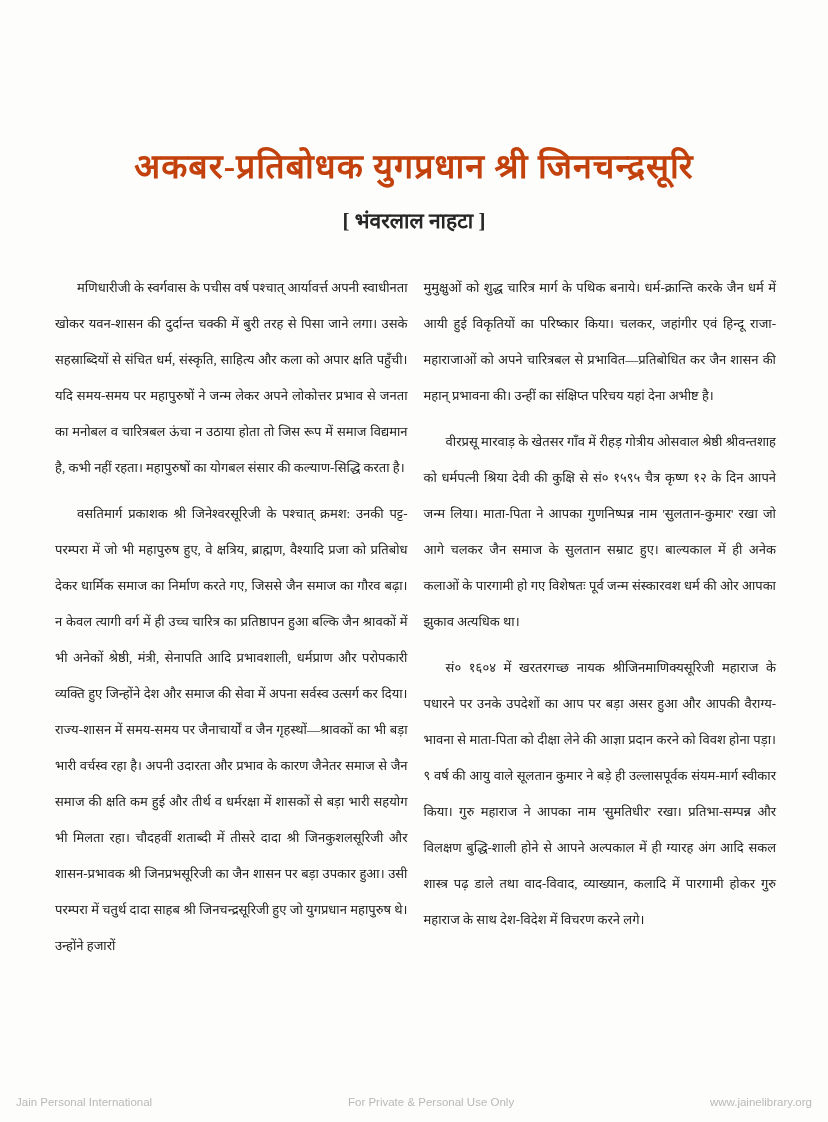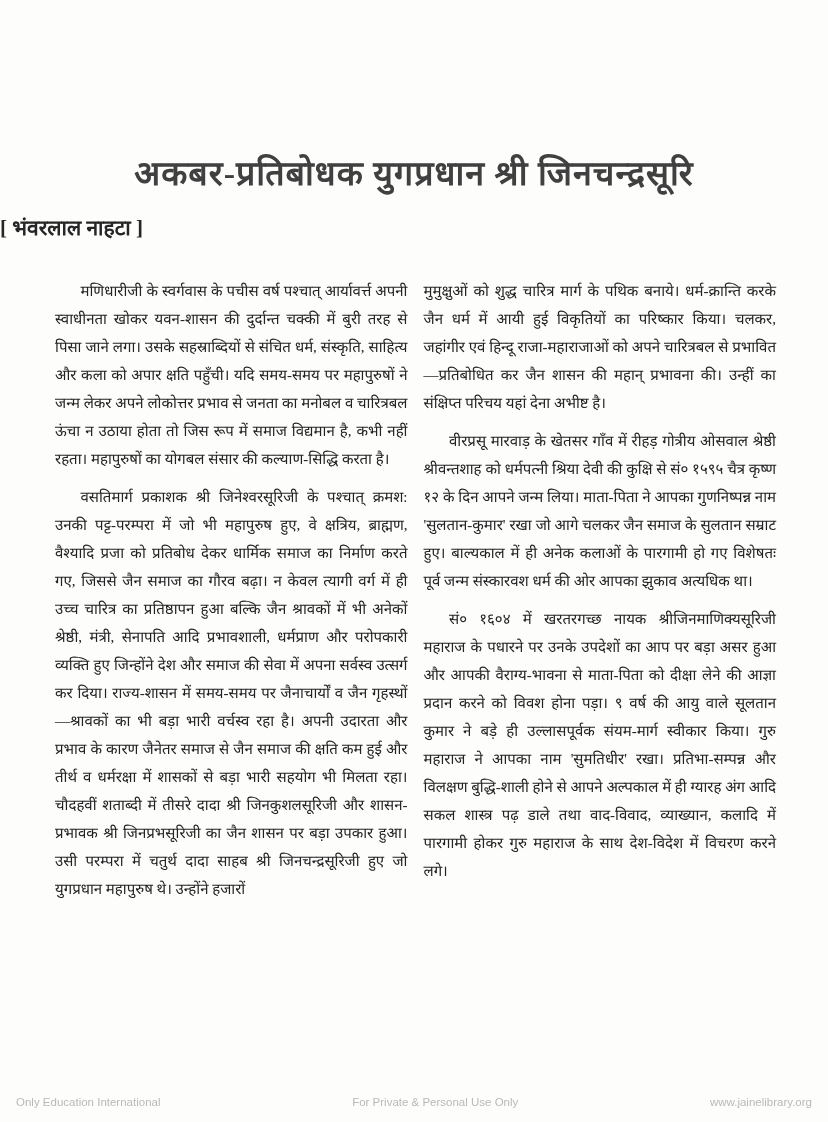--- a/index.html
+++ b/index.html
@@ -12,48 +12,49 @@
     width: 828px;
     height: 1122px;
     margin: 0 auto;
     background: #fdfdfc;
     color: #1f1f1f;
     font-family: "Liberation Serif", "DejaVu Serif", serif;
     overflow: hidden;
     box-sizing: border-box;
   }
   .title {
-    margin: 11px;
+    margin: 4px;
     padding-top: 138px;
     text-align: center;
     font-size: 34px;
     font-weight: 700;
     letter-spacing: 1px;
-    color: #404040;
+    color: #c2410c;
   }
   .byline {
     margin-top: 18px;
+    text-align: center;
     font-size: 21px;
     font-weight: 600;
     color: #262626;
   }
   .columns {
     display: flex;
     gap: 16px;
     padding: 0 52px 0 55px;
     margin-top: 36px;
   }
   .col {
     flex: 1 1 0;
     min-width: 0;
   }
   .para {
     margin: 0 0 10px 0;
-    font-size: 15px;
-    line-height: 28px;
+    font-size: 13px;
+    line-height: 36px;
     text-align: justify;
     color: #222222;
   }
   .para.indent {
     text-indent: 1.7em;
   }
   .footer {
     position: absolute;
     left: 0;
     right: 0;
@@ -85,18 +86,18 @@
 
     <div class="col">
       <p class="para">मुमुक्षुओं को शुद्ध चारित्र मार्ग के पथिक बनाये। धर्म-क्रान्ति करके जैन धर्म में आयी हुई विकृतियों का परिष्कार किया। चलकर, जहांगीर एवं हिन्दू राजा-महाराजाओं को अपने चारित्रबल से प्रभावित—प्रतिबोधित कर जैन शासन की महान् प्रभावना की। उन्हीं का संक्षिप्त परिचय यहां देना अभीष्ट है।</p>
       <p class="para indent">वीरप्रसू मारवाड़ के खेतसर गाँव में रीहड़ गोत्रीय ओसवाल श्रेष्ठी श्रीवन्तशाह को धर्मपत्नी श्रिया देवी की कुक्षि से सं० १५९५ चैत्र कृष्ण १२ के दिन आपने जन्म लिया। माता-पिता ने आपका गुणनिष्पन्न नाम 'सुलतान-कुमार' रखा जो आगे चलकर जैन समाज के सुलतान सम्राट हुए। बाल्यकाल में ही अनेक कलाओं के पारगामी हो गए विशेषतः पूर्व जन्म संस्कारवश धर्म की ओर आपका झुकाव अत्यधिक था।</p>
       <p class="para indent">सं० १६०४ में खरतरगच्छ नायक श्रीजिनमाणिक्यसूरिजी महाराज के पधारने पर उनके उपदेशों का आप पर बड़ा असर हुआ और आपकी वैराग्य-भावना से माता-पिता को दीक्षा लेने की आज्ञा प्रदान करने को विवश होना पड़ा। ९ वर्ष की आयु वाले सूलतान कुमार ने बड़े ही उल्लासपूर्वक संयम-मार्ग स्वीकार किया। गुरु महाराज ने आपका नाम 'सुमतिधीर' रखा। प्रतिभा-सम्पन्न और विलक्षण बुद्धि-शाली होने से आपने अल्पकाल में ही ग्यारह अंग आदि सकल शास्त्र पढ़ डाले तथा वाद-विवाद, व्याख्यान, कलादि में पारगामी होकर गुरु महाराज के साथ देश-विदेश में विचरण करने लगे।</p>
     </div>
 
   </div>
 
   <div class="footer">
-    <span>Only Education International</span>
+    <span>Jain Personal International</span>
     <span>For Private &amp; Personal Use Only</span>
     <span>www.jainelibrary.org</span>
   </div>
 
 </div>
 
 </body></html>

